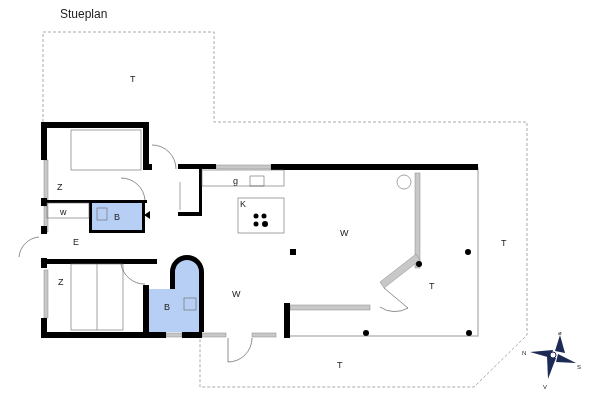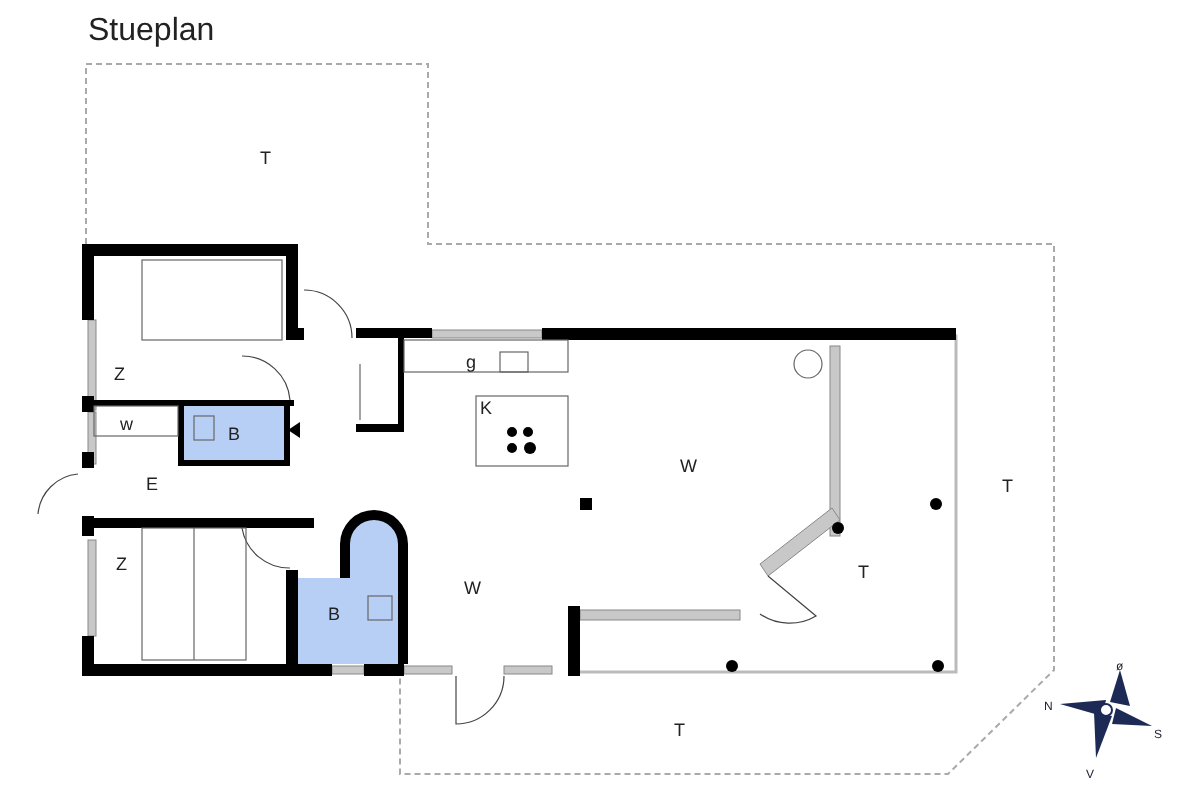--- a/index.html
+++ b/index.html
@@ -1,17 +1,17 @@
 <!DOCTYPE html>
 <html><head>
 <meta charset="utf-8">
 <style>
   html,body{margin:0;padding:0;background:#fff;}
   body{width:600px;height:400px;position:relative;overflow:hidden;font-family:"Liberation Sans",sans-serif;}
-  .title{position:absolute;left:44px;top:7px;font-size:16px;color:#222;}
+  .title{position:absolute;left:60px;top:7px;font-size:12px;color:#222;}
   svg{position:absolute;left:0;top:0;}
   .lbl{font-family:"Liberation Sans",sans-serif;font-size:9px;fill:#222;}
   .cl{font-family:"Liberation Sans",sans-serif;font-size:6px;fill:#223;}
 </style>
 </head>
 <body>
 
 <div class="title">Stueplan</div>
 
 <svg width="600" height="400" viewBox="0 0 600 400">

